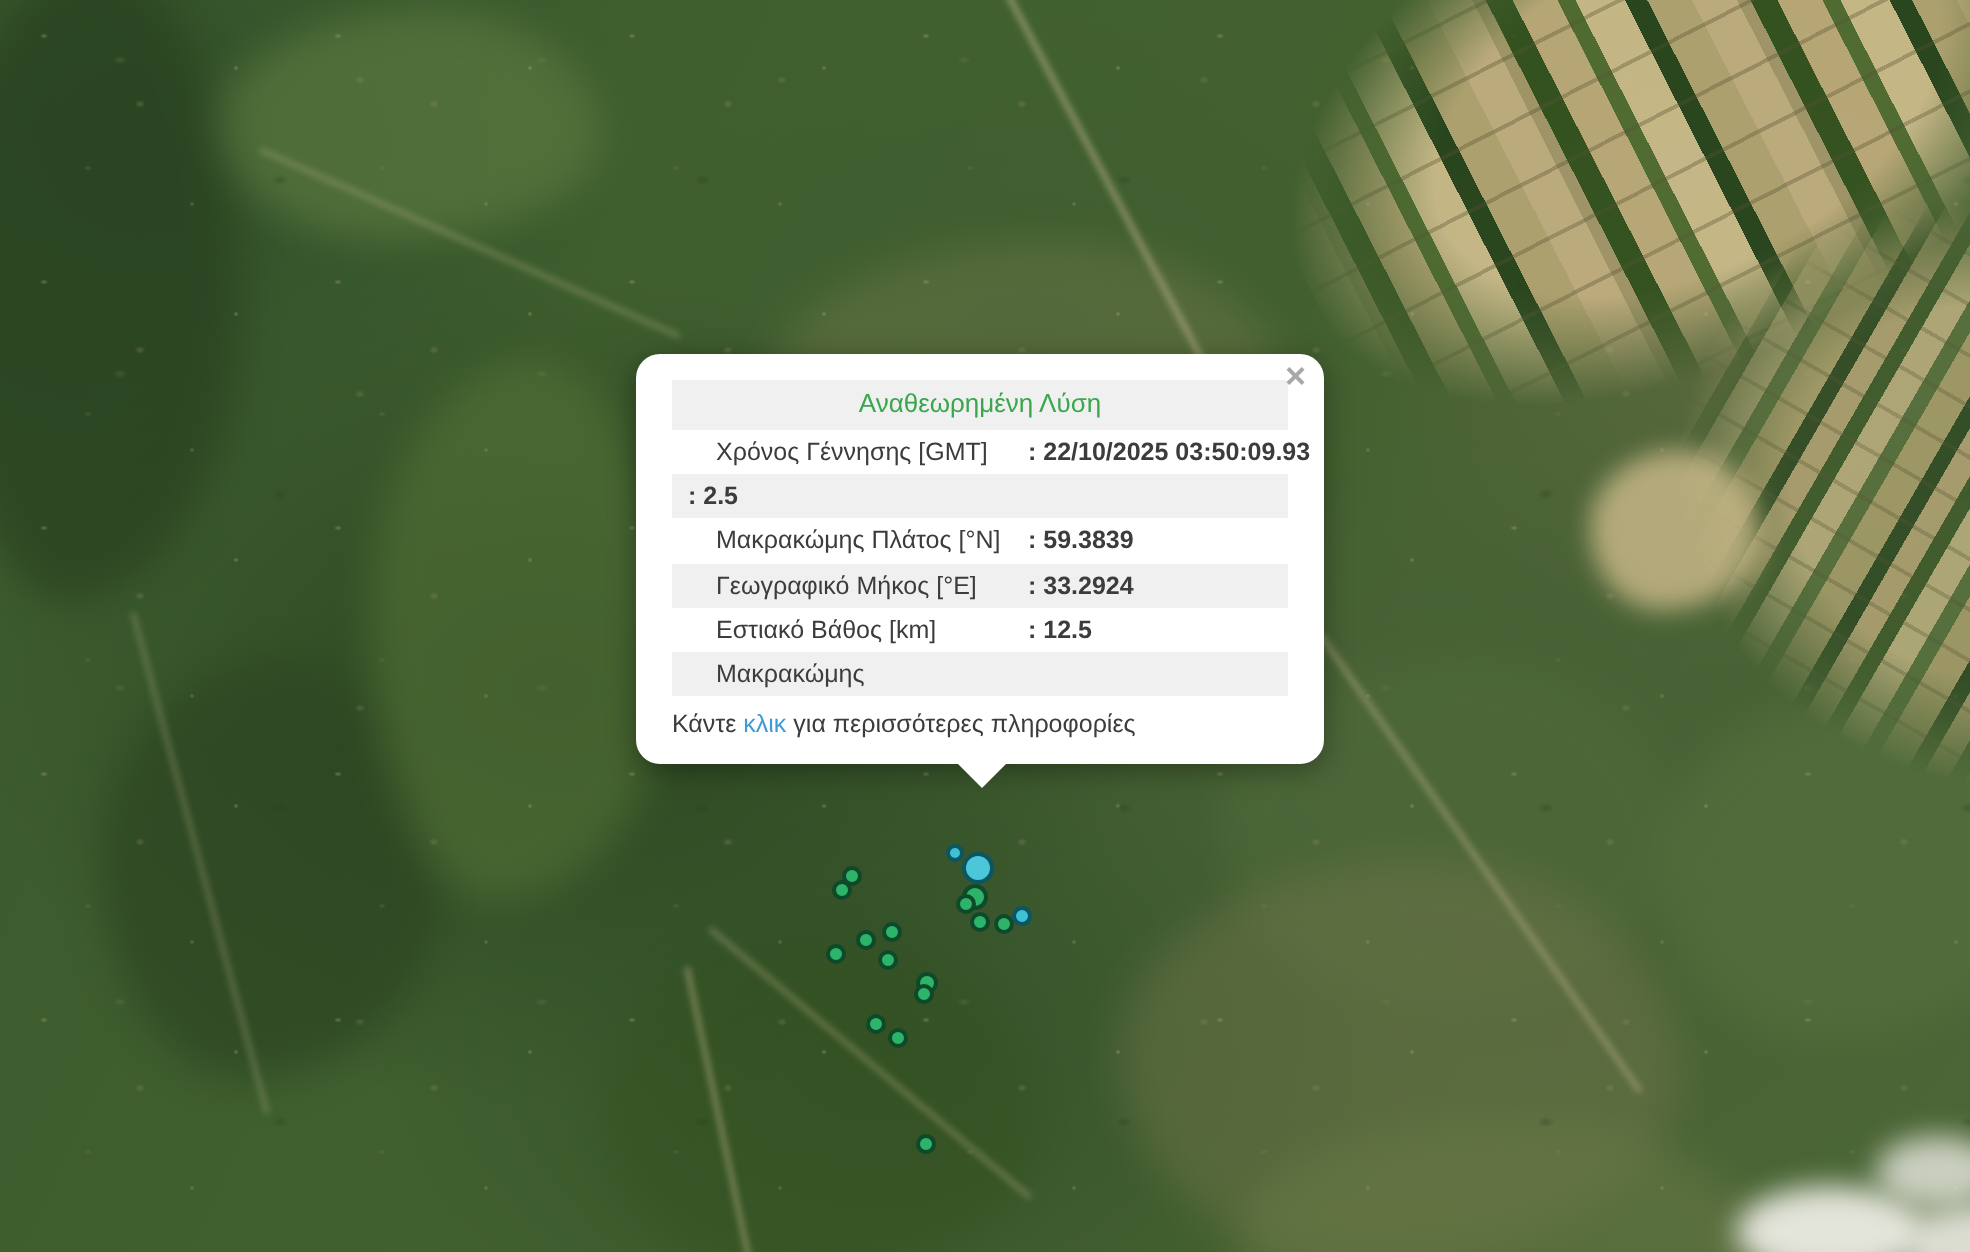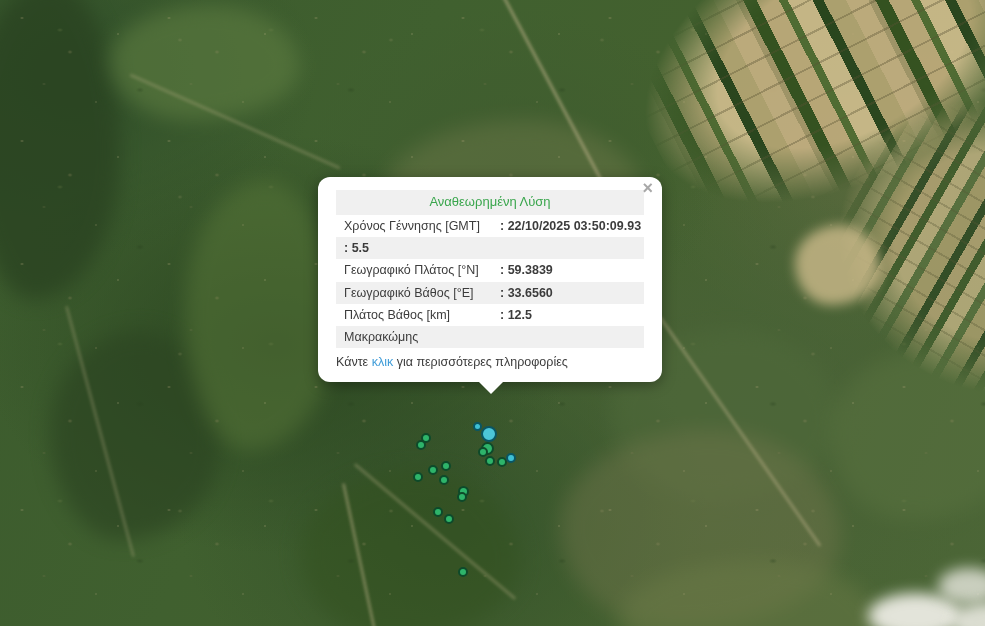--- a/index.html
+++ b/index.html
@@ -96,21 +96,21 @@
     border-top:12px solid #fff;
   }
   .popup-close{
     position:absolute;top:2px;right:9px;font-size:18px;line-height:18px;
     color:#a8a8a8;cursor:pointer;font-weight:bold;
   }
   .popup-table{width:100%;font-size:12.5px;}
   .trow{display:flex;align-items:center;padding:3px 8px;line-height:1.3;}
   .popup-table > .trow:nth-child(odd){background:#f0f0f0;}
   .trow.title-row{justify-content:center;font-size:13px;color:var(--title-green,#3aa64d);padding:4px 8px;}
-  .pl{width:156px;flex:0 0 156px;}
+  .pl{width:156px;flex:0 0 156px;margin-left:14px;}
   .pv{flex:1;white-space:nowrap;font-weight:bold;}
   .trow:last-child .pv{white-space:normal;}
   .popup-footer{margin-top:7px;font-size:12.5px;padding-left:0;}
   .popup-footer a{color:var(--link-blue,#3d9bd8);text-decoration:none;cursor:pointer;}
 </style>
 </head>
 <body>
 
 <div class="screen">
 
@@ -165,35 +165,35 @@
     <div class="popup-close">×</div>
     <div class="popup-table">
       <div class="trow title-row">Αναθεωρημένη Λύση</div>
 
   <div class="trow">
     <div class="pl">Χρόνος Γέννησης [GMT]</div>
     <div class="pv">: 22/10/2025 03:50:09.93</div>
   </div>
 
   <div class="trow">
-    <div class="pv">: 5.5</div>
-  </div>
-
-  <div class="trow">
-    <div class="pl">Γεωγραφικό Πλάτος [°N]</div>
+    <div class="pv">: 2.5</div>
+  </div>
+
+  <div class="trow">
+    <div class="pl">Μακρακώμης Πλάτος [°N]</div>
     <div class="pv">: 59.3839</div>
   </div>
 
   <div class="trow">
-    <div class="pl">Γεωγραφικό Βάθος [°E]</div>
-    <div class="pv">: 33.6560</div>
-  </div>
-
-  <div class="trow">
-    <div class="pl">Πλάτος Βάθος [km]</div>
+    <div class="pl">Γεωγραφικό Μήκος [°E]</div>
+    <div class="pv">: 33.2924</div>
+  </div>
+
+  <div class="trow">
+    <div class="pl">Εστιακό Βάθος [km]</div>
     <div class="pv">: 12.5</div>
   </div>
 
   <div class="trow">
     <div class="pl">Μακρακώμης</div>
   </div>
 </div>
     <div class="popup-footer"><span>Κάντε </span><a>κλικ</a><span> για περισσότερες πληροφορίες</span></div>
     <div class="popup-tail"></div>
   </div>

